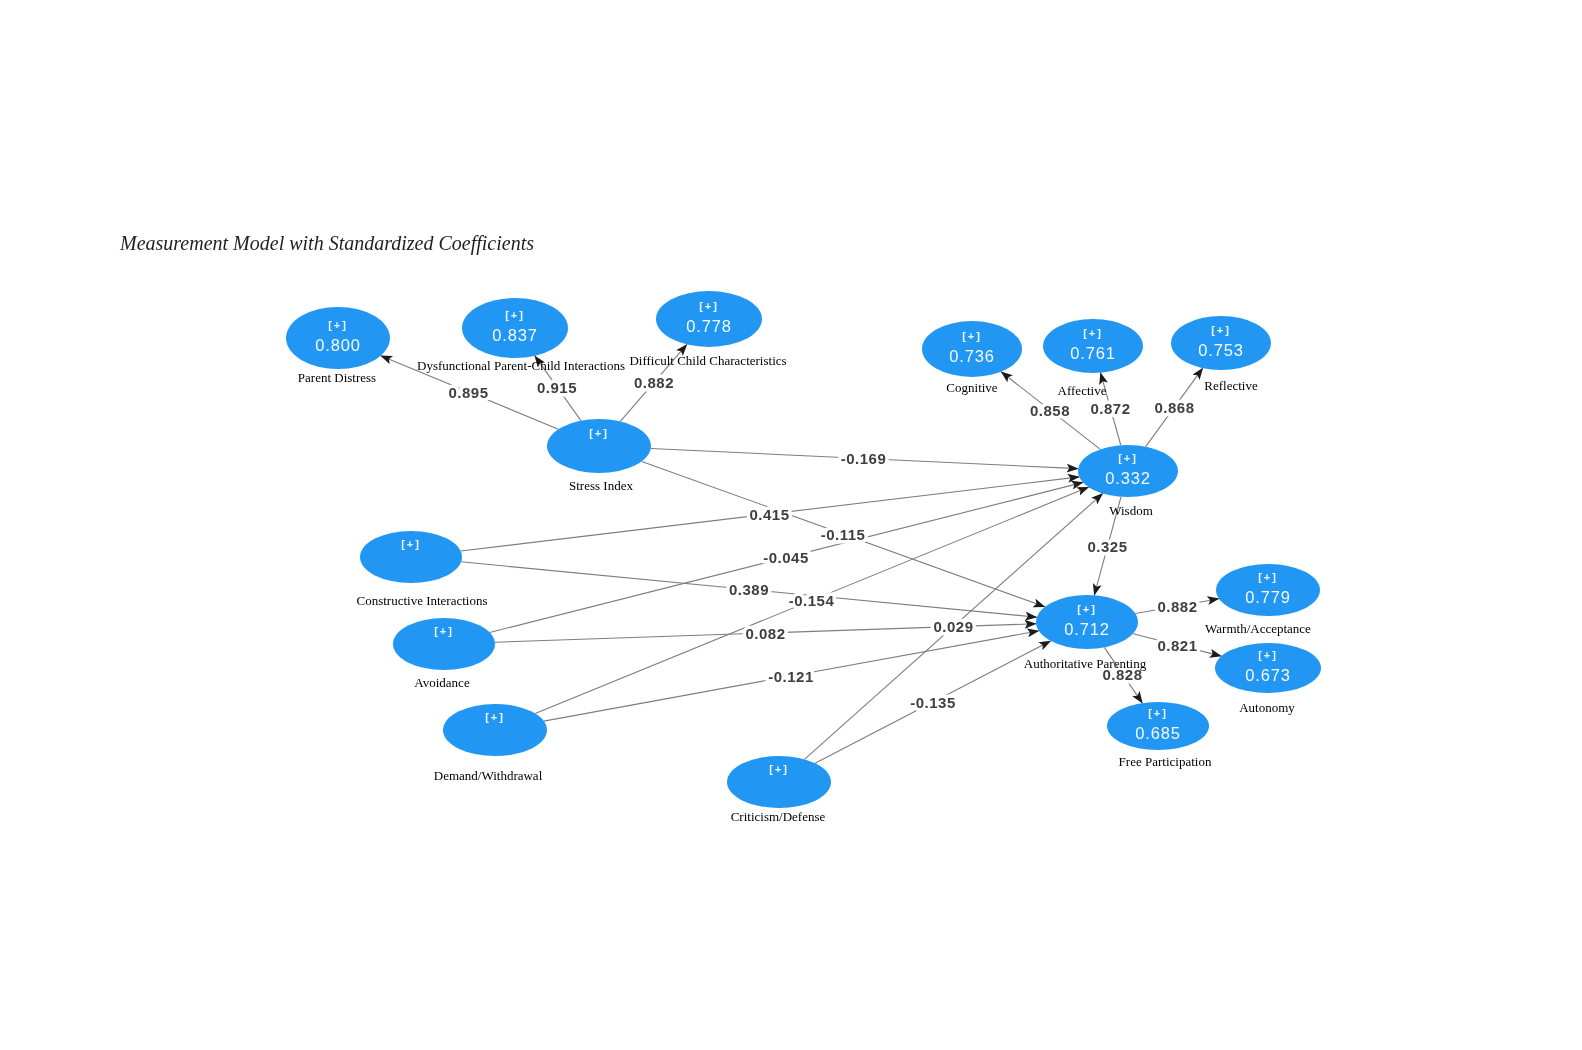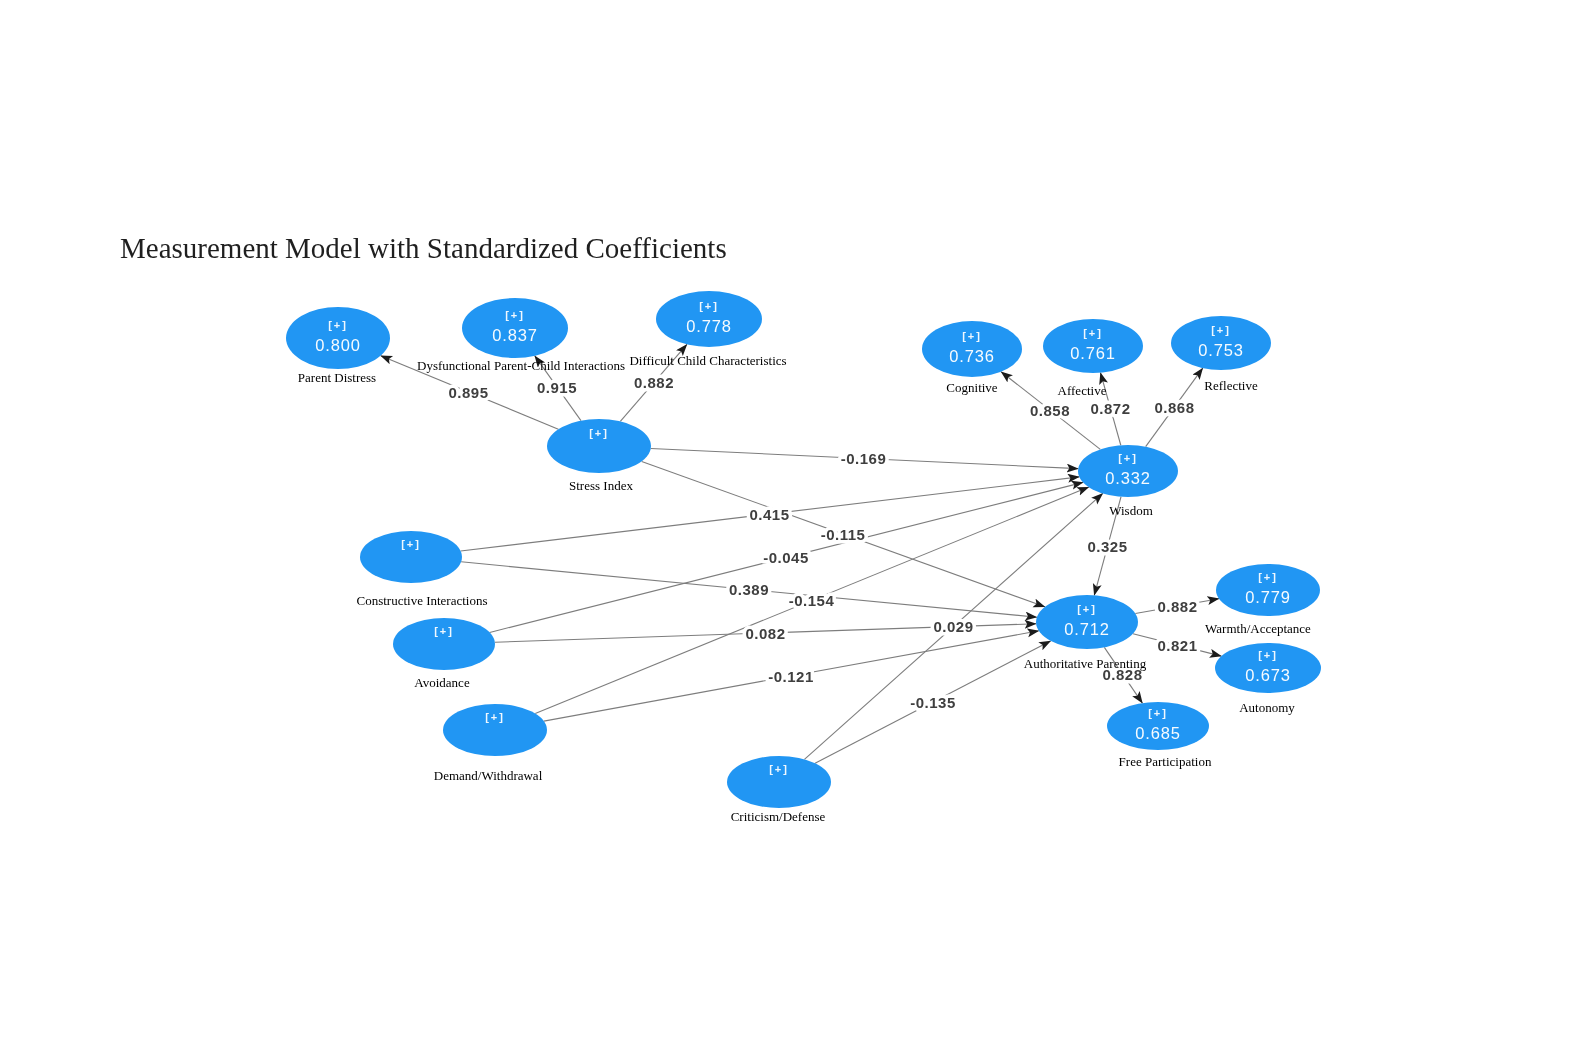--- a/index.html
+++ b/index.html
@@ -1,19 +1,19 @@
 <!DOCTYPE html>
 <html><head>
 <meta charset="utf-8">
 <style>
   html,body{margin:0;padding:0;background:#ffffff;}
   .canvas{position:relative;width:1582px;height:1050px;background:#ffffff;overflow:hidden;
           font-family:"Liberation Sans",sans-serif;}
   .title{position:absolute;left:120px;top:232px;font-family:"Liberation Serif",serif;
-         font-size:29px;color:#1f1f1f;white-space:nowrap;}
+         font-style:italic;font-size:20px;color:#1f1f1f;white-space:nowrap;}
   svg{position:absolute;left:0;top:0;}
   .edge-line{stroke:#7d7d7d;stroke-width:1.1;fill:none;}
   .edge-label{font-family:"Liberation Sans",sans-serif;font-size:15px;font-weight:600;
               fill:#3f3f3f;letter-spacing:0.5px;paint-order:stroke;stroke:#ffffff;
               stroke-width:7px;stroke-linejoin:round;}
   .node-ellipse{fill:#2196F3;}
   .node-badge{font-family:"Liberation Sans",sans-serif;font-size:11px;font-weight:700;
               fill:rgba(255,255,255,0.93);letter-spacing:2px;}
   .node-value{font-family:"Liberation Sans",sans-serif;font-size:16.5px;font-weight:400;
               fill:rgba(255,255,255,0.96);letter-spacing:0.8px;}

